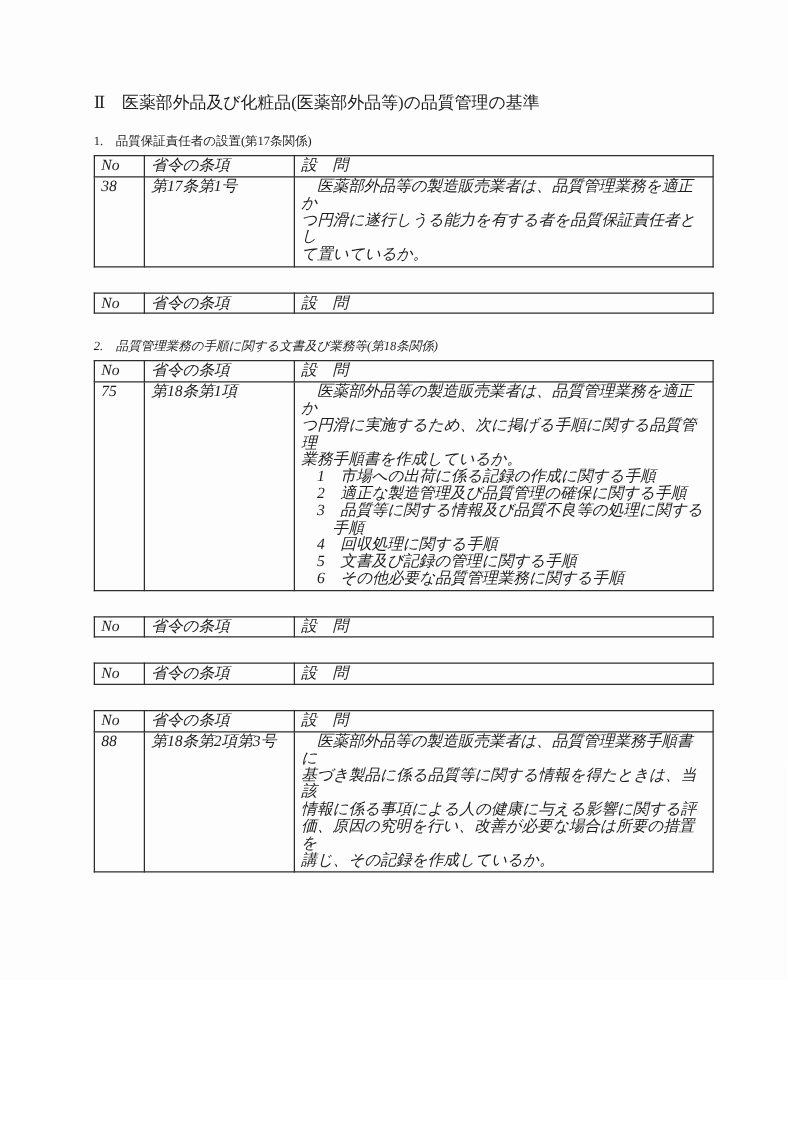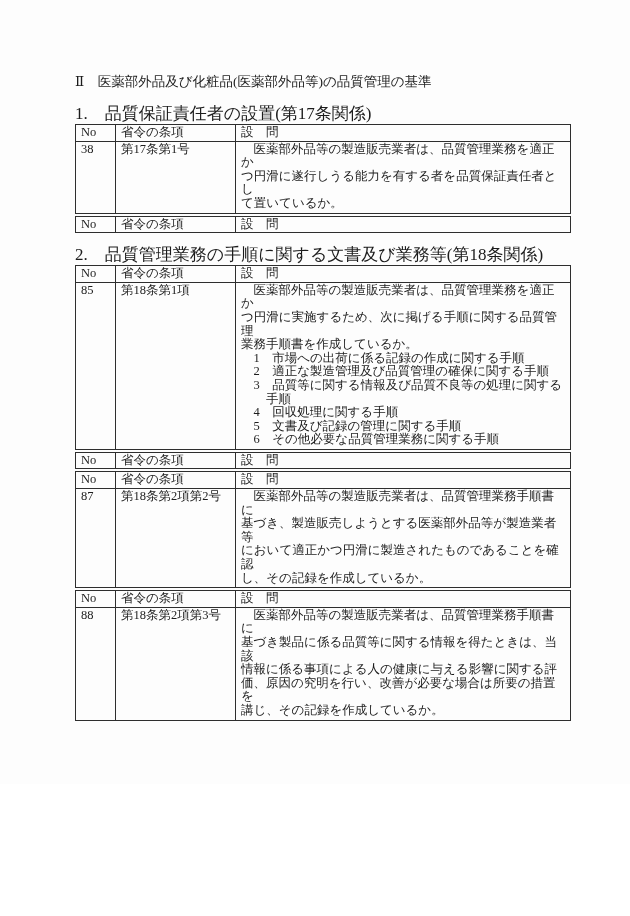--- a/index.html
+++ b/index.html
@@ -22,33 +22,35 @@
     padding: 74px 60px 0 75px;
     background: #fdfdfd;
   }
   .doc-title {
     font-size: 13.5px;
     line-height: 15px;
     margin: 0 0 18px 0;
     white-space: pre-wrap;
   }
   .section-heading {
-    font-size: 17px;
+    font-size: 10px;
     line-height: 14px;
     margin: 16px 0 3px 0;
     white-space: pre-wrap;
   }
   .section-heading.second {
     margin-top: 15px;
+    font-style: italic;
   }
   table.qa {
     border-collapse: collapse;
     table-layout: fixed;
     width: 495px;
-    margin: 0 0 2px 0;
+    margin: 0 0 20px 0;
+    font-style: italic;
   }
   table.qa col.c-no     { width: 40px; }
   table.qa col.c-clause { width: 120px; }
   table.qa col.c-q      { width: 335px; }
   table.qa th, table.qa td {
     border: 1px solid #2e2e2e;
     font-size: 12.5px;
     line-height: 13.6px;
     font-weight: normal;
     text-align: left;
@@ -118,21 +120,21 @@
         <col class="c-clause">
         <col class="c-q">
       </colgroup>
     <tbody>
         <tr>
       <th>No</th>
       <th>省令の条項</th>
       <th>設　問</th>
     </tr>
     <tr>
-      <td>85</td>
+      <td>75</td>
       <td>第18条第1項</td>
       <td class="q-cell">　医薬部外品等の製造販売業者は、品質管理業務を適正か
 つ円滑に実施するため、次に掲げる手順に関する品質管理
 業務手順書を作成しているか。
 　1　市場への出荷に係る記録の作成に関する手順
 　2　適正な製造管理及び品質管理の確保に関する手順
 　3　品質等に関する情報及び品質不良等の処理に関する
 　　手順
 　4　回収処理に関する手順
 　5　文書及び記録の管理に関する手順
@@ -161,28 +163,20 @@
         <col class="c-no">
         <col class="c-clause">
         <col class="c-q">
       </colgroup>
     <tbody>
         <tr>
       <th>No</th>
       <th>省令の条項</th>
       <th>設　問</th>
     </tr>
-    <tr>
-      <td>87</td>
-      <td>第18条第2項第2号</td>
-      <td class="q-cell">　医薬部外品等の製造販売業者は、品質管理業務手順書に
-基づき、製造販売しようとする医薬部外品等が製造業者等
-において適正かつ円滑に製造されたものであることを確認
-し、その記録を作成しているか。</td>
-    </tr>
   </tbody>
     </table>
 
   <table class="qa">
     <colgroup>
         <col class="c-no">
         <col class="c-clause">
         <col class="c-q">
       </colgroup>
     <tbody>

